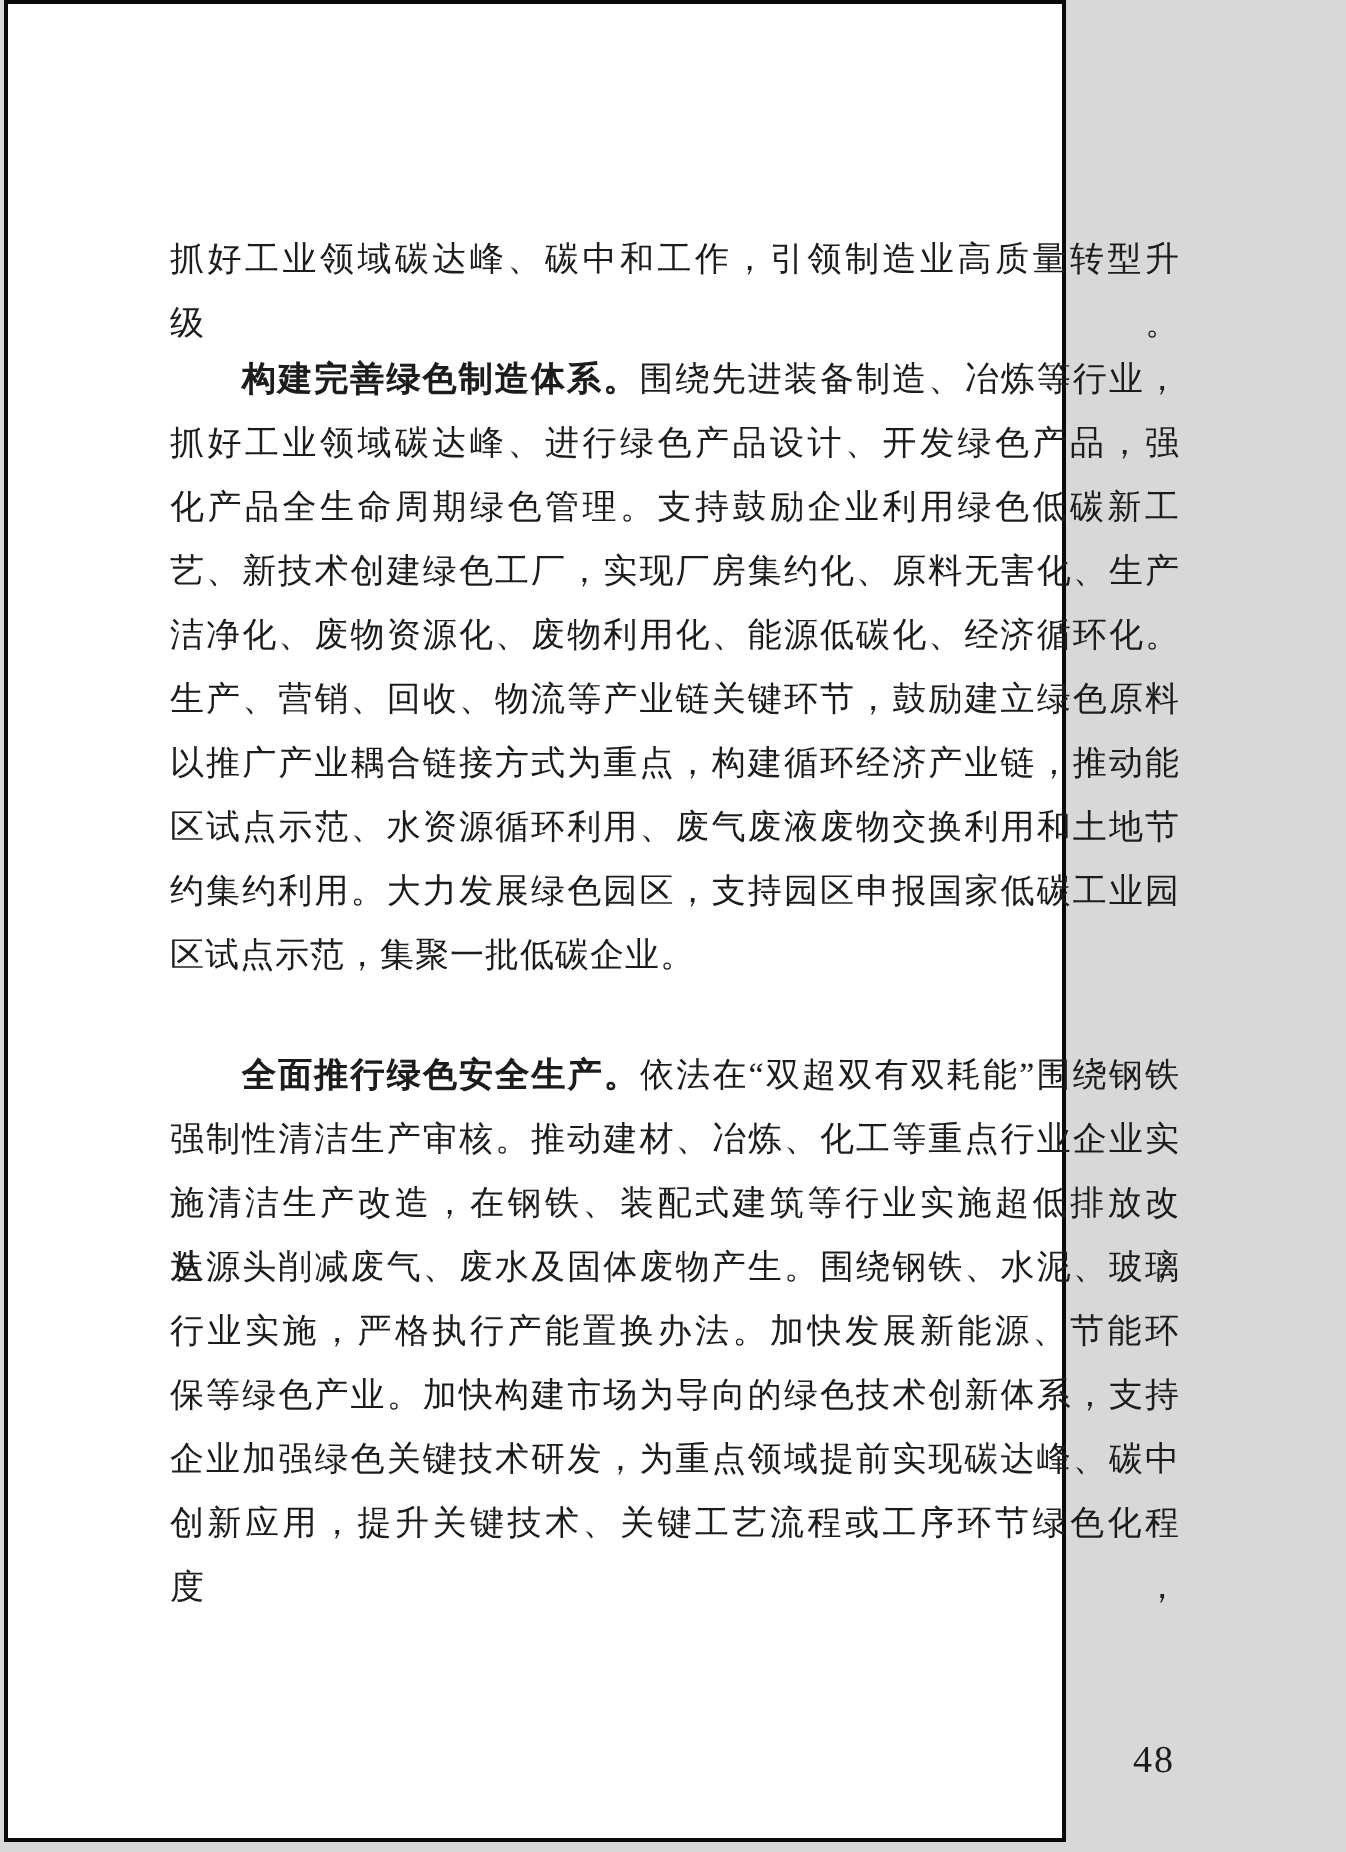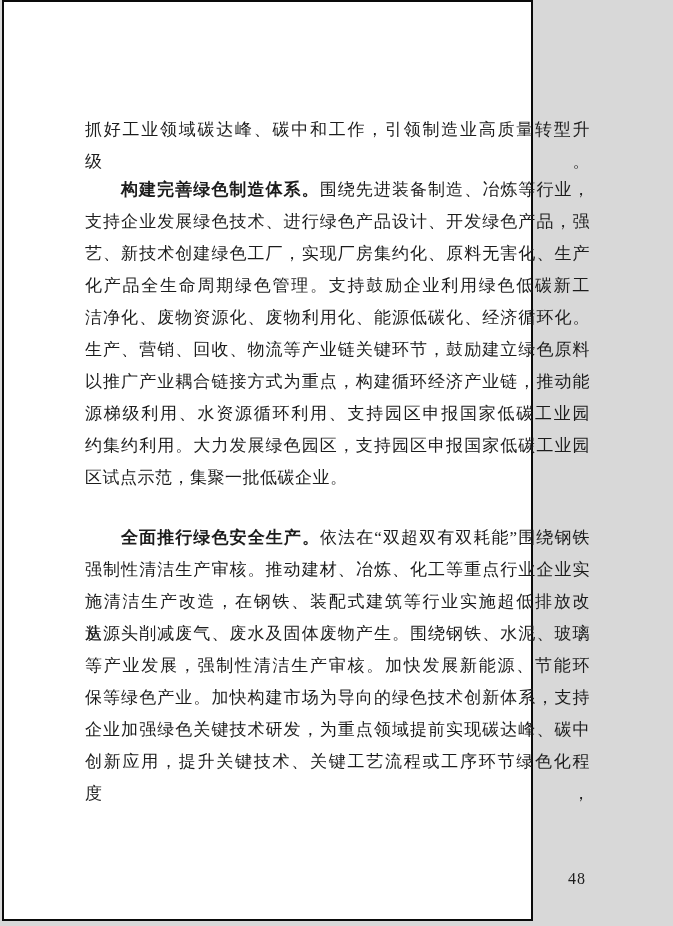--- a/index.html
+++ b/index.html
@@ -48,44 +48,44 @@
   }
   .line .bold {
     font-weight: 700;
   }
   .page-number {
     position: absolute;
     left: 558px;
     top: 868px;
     width: 30px;
     text-align: center;
-    font-size: 16px;
+    font-size: 19px;
     color: #1c1c1c;
     letter-spacing: 1px;
   }
 </style>
 </head>
 <body>
 
 <div class="paper">
   <div class="text-block">
       <div class="line justify"><span>抓好工业领域碳达峰、碳中和工作，引领制造业高质量转型升级。</span></div>
       <div class="line justify indent"><span class="bold">构建完善绿色制造体系。</span><span>围绕先进装备制造、冶炼等行业，</span></div>
-      <div class="line justify"><span>支持企业发展绿色技术、进行绿色产品设计、开发绿色产品，强</span></div>
+      <div class="line justify"><span>抓好工业领域碳达峰、进行绿色产品设计、开发绿色产品，强</span></div>
+      <div class="line justify"><span>化产品全生命周期绿色管理。支持鼓励企业利用绿色低碳新工</span></div>
       <div class="line justify"><span>艺、新技术创建绿色工厂，实现厂房集约化、原料无害化、生产</span></div>
-      <div class="line justify"><span>化产品全生命周期绿色管理。支持鼓励企业利用绿色低碳新工</span></div>
       <div class="line justify"><span>洁净化、废物资源化、废物利用化、能源低碳化、经济循环化。</span></div>
       <div class="line justify"><span>生产、营销、回收、物流等产业链关键环节，鼓励建立绿色原料</span></div>
       <div class="line justify"><span>以推广产业耦合链接方式为重点，构建循环经济产业链，推动能</span></div>
-      <div class="line justify"><span>源梯级利用、水资源循环利用、支持园区申报国家低碳工业园</span></div>
+      <div class="line justify"><span>区试点示范、水资源循环利用、废气废液废物交换利用和土地节</span></div>
       <div class="line justify"><span>约集约利用。大力发展绿色园区，支持园区申报国家低碳工业园</span></div>
       <div class="line"><span>区试点示范，集聚一批低碳企业。</span></div>
       <div class="line justify indent"><span class="bold">全面推行绿色安全生产。</span><span>依法在“双超双有双耗能”围绕钢铁</span></div>
       <div class="line justify"><span>强制性清洁生产审核。推动建材、冶炼、化工等重点行业企业实</span></div>
       <div class="line justify"><span>施清洁生产改造，在钢铁、装配式建筑等行业实施超低排放改造，</span></div>
       <div class="line justify"><span>从源头削减废气、废水及固体废物产生。围绕钢铁、水泥、玻璃</span></div>
-      <div class="line justify"><span>等产业发展，强制性清洁生产审核。加快发展新能源、节能环</span></div>
+      <div class="line justify"><span>行业实施，严格执行产能置换办法。加快发展新能源、节能环</span></div>
       <div class="line justify"><span>保等绿色产业。加快构建市场为导向的绿色技术创新体系，支持</span></div>
       <div class="line justify"><span>企业加强绿色关键技术研发，为重点领域提前实现碳达峰、碳中</span></div>
       <div class="line justify"><span>创新应用，提升关键技术、关键工艺流程或工序环节绿色化程度，</span></div>
     </div>
   <div class="page-number">48</div>
 </div>
 
 </body></html>

